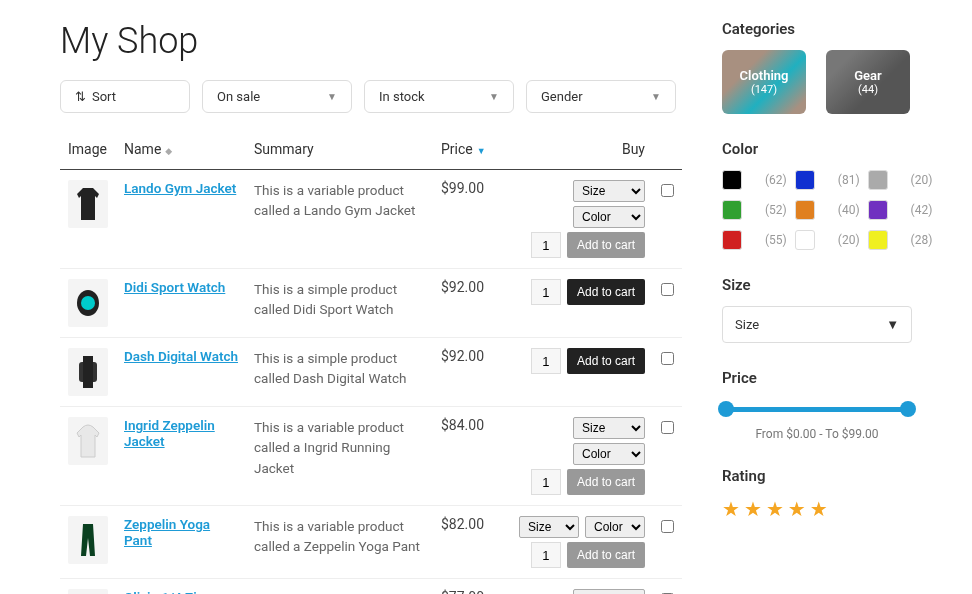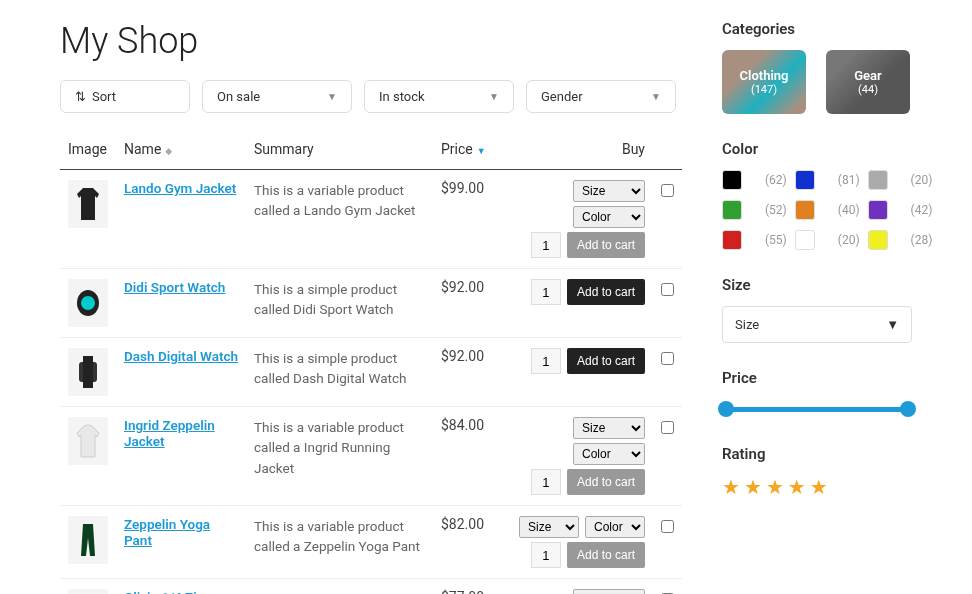--- a/index.html
+++ b/index.html
@@ -295,20 +295,21 @@
         <span class="caret">▼</span>
       </div>
     </div>
     <div class="section">
       <h3>Price</h3>
       <div class="slider">
         <div class="track"></div>
         <div class="handle h1"></div>
         <div class="handle h2"></div>
       </div>
+      <div class="price-lbl">From $0.00 - To $99.00</div>
     </div>
     <div class="section">
       <h3>Rating</h3>
       <div class="stars">
         <span>★</span>
         <span>★</span>
         <span>★</span>
         <span>★</span>
         <span>★</span>
       </div>

